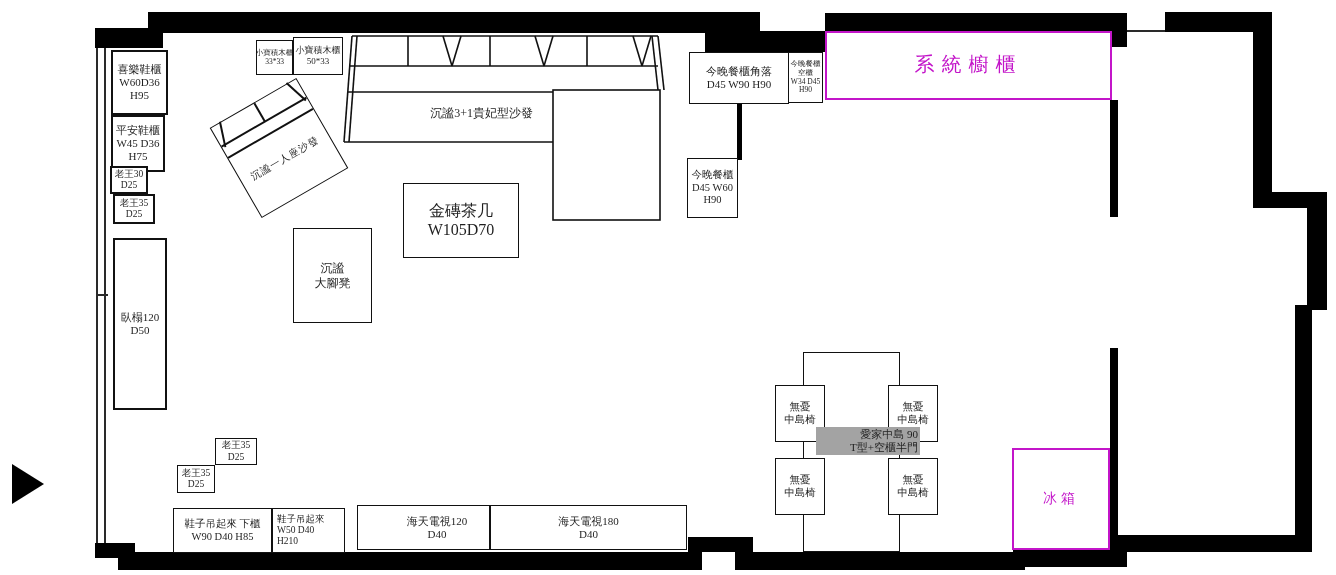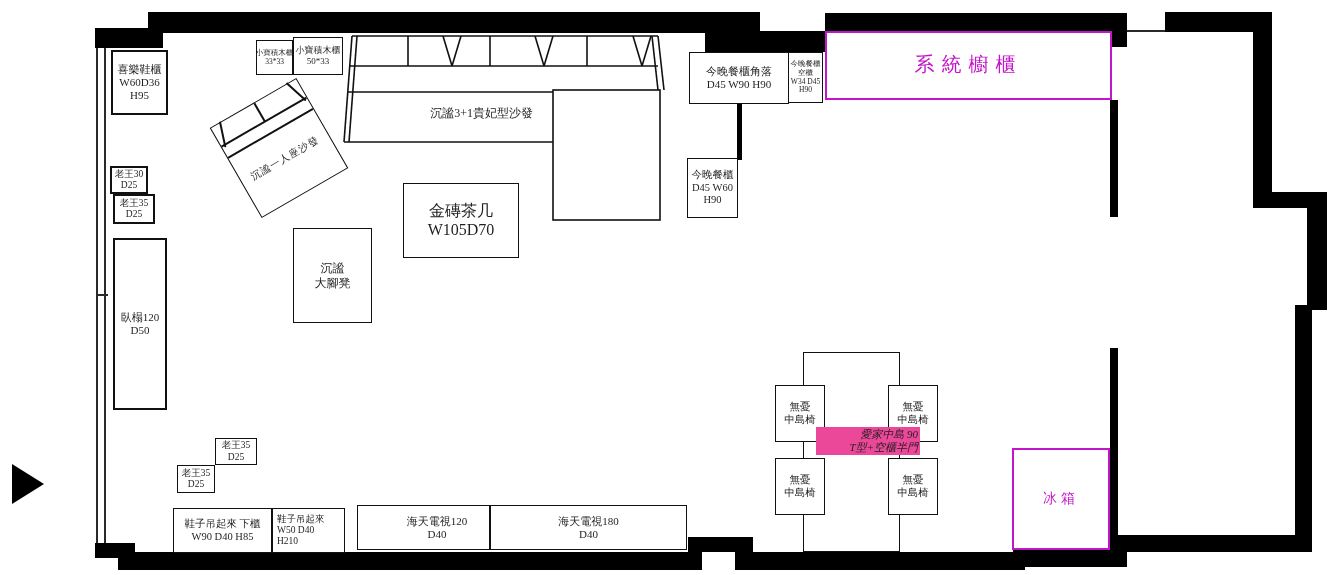--- a/index.html
+++ b/index.html
@@ -15,21 +15,21 @@
     text-align:center;line-height:1.18;font-size:11px;box-sizing:border-box;
   }
   .box span{display:block;white-space:nowrap;}
   .heavy{border-width:2px;}
   .accentbox{border:2px solid var(--accent,#c315c9);color:var(--accent,#c315c9);background:#fff;}
   .label{
     position:absolute;display:flex;flex-direction:column;align-items:flex-end;justify-content:center;
     text-align:center;line-height:1.2;font-size:11px;background:transparent;
   }
   .label span{display:block;white-space:nowrap;}
-  .whitebg{background:#ec4899;padding:0 2px;font-style:italic;}
+  .whitebg{background:#a3a3a3;padding:0 2px;}
   .tiny{font-size:7.5px;}
   .small{font-size:9.5px;}
   .syscab-text{font-size:20px;letter-spacing:7px;font-family:Liberation Mono, monospace;}
   .fridge-text{font-size:14px;letter-spacing:4px;}
   #single-sofa{
     position:absolute;left:229px;top:96px;width:100px;height:104px;
     border:1.7px solid #111;transform:rotate(-30deg);background:#fff;box-sizing:border-box;
   }
   #single-sofa .band1{position:absolute;left:0;top:20px;width:100%;height:1.5px;background:#111;}
   #single-sofa .band2{position:absolute;left:0;top:33px;width:100%;height:1.5px;background:#111;}
@@ -75,20 +75,25 @@
   <div class="thinline" style="left:104px;top:48px;width:2px;height:495px;"></div>
   <div class="thinline" style="left:96px;top:294px;width:12px;height:2px;"></div>
 
   <div class="arrow"></div>
 
   <div class="box heavy" style="left:111px;top:50px;width:57px;height:65px;">
     <span>喜樂鞋櫃</span>
     <span>W60D36</span>
     <span>H95</span>
   </div>
+  <div class="box heavy" style="left:111px;top:115px;width:54px;height:57px;">
+    <span>平安鞋櫃</span>
+    <span>W45 D36</span>
+    <span>H75</span>
+  </div>
   <div class="box small heavy" style="left:110px;top:166px;width:38px;height:28px;">
     <span>老王30</span>
     <span>D25</span>
   </div>
   <div class="box small heavy" style="left:113px;top:194px;width:42px;height:30px;">
     <span>老王35</span>
     <span>D25</span>
   </div>
   <div class="box heavy" style="left:113px;top:238px;width:54px;height:172px;">
     <span>臥榻120</span>

